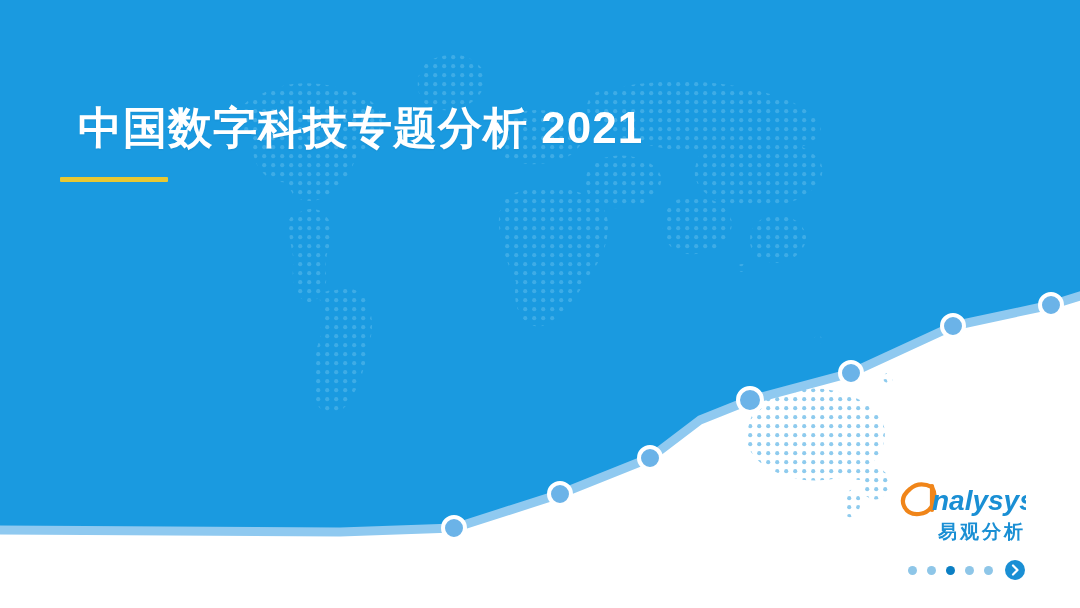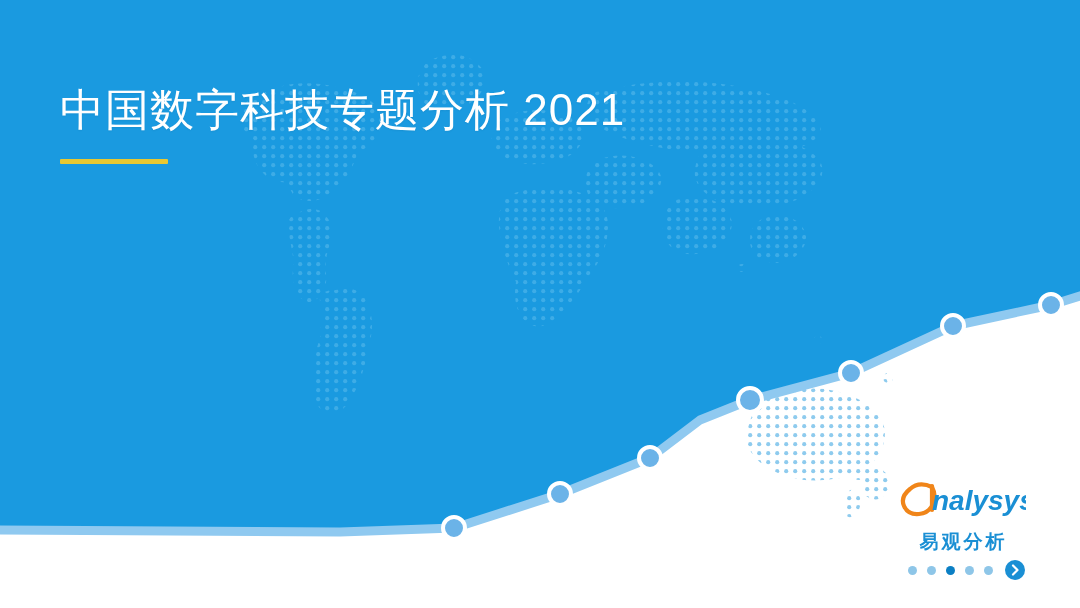--- a/index.html
+++ b/index.html
@@ -30,24 +30,24 @@
   }
 
   
   .title-block {
     position: absolute;
     left: 60px;
     top: 82px;
     z-index: 20;
   }
   .slide-title {
-    margin: 0;
+    margin: 18px;
     color: #ffffff;
     font-size: 44px;
-    font-weight: 400;
+    font-weight: 700;
     letter-spacing: 1px;
     line-height: 1.25;
     white-space: nowrap;
     text-shadow: 0 1px 2px rgba(0,0,0,0.06);
   }
   .title-rule {
     margin-top: 22px;
     width: 108px;
     height: 5px;
     border-radius: 1px;
@@ -81,26 +81,27 @@
     top: 477px;
     z-index: 20;
     width: 128px;
     text-align: center;
   }
   .logo-mark {
     display: block;
   }
   .logo-cn {
     display: block;
-    margin-top: 12px;
+    margin-top: 2px;
     font-size: 19px;
     font-weight: bold;
     color: #1a8fd4;
     letter-spacing: 3px;
     text-indent: 3px;
+    text-align: right;
   }
 
   
   .pager {
     position: absolute;
     left: 908px;
     top: 560px;
     z-index: 20;
     display: flex;
     align-items: center;

